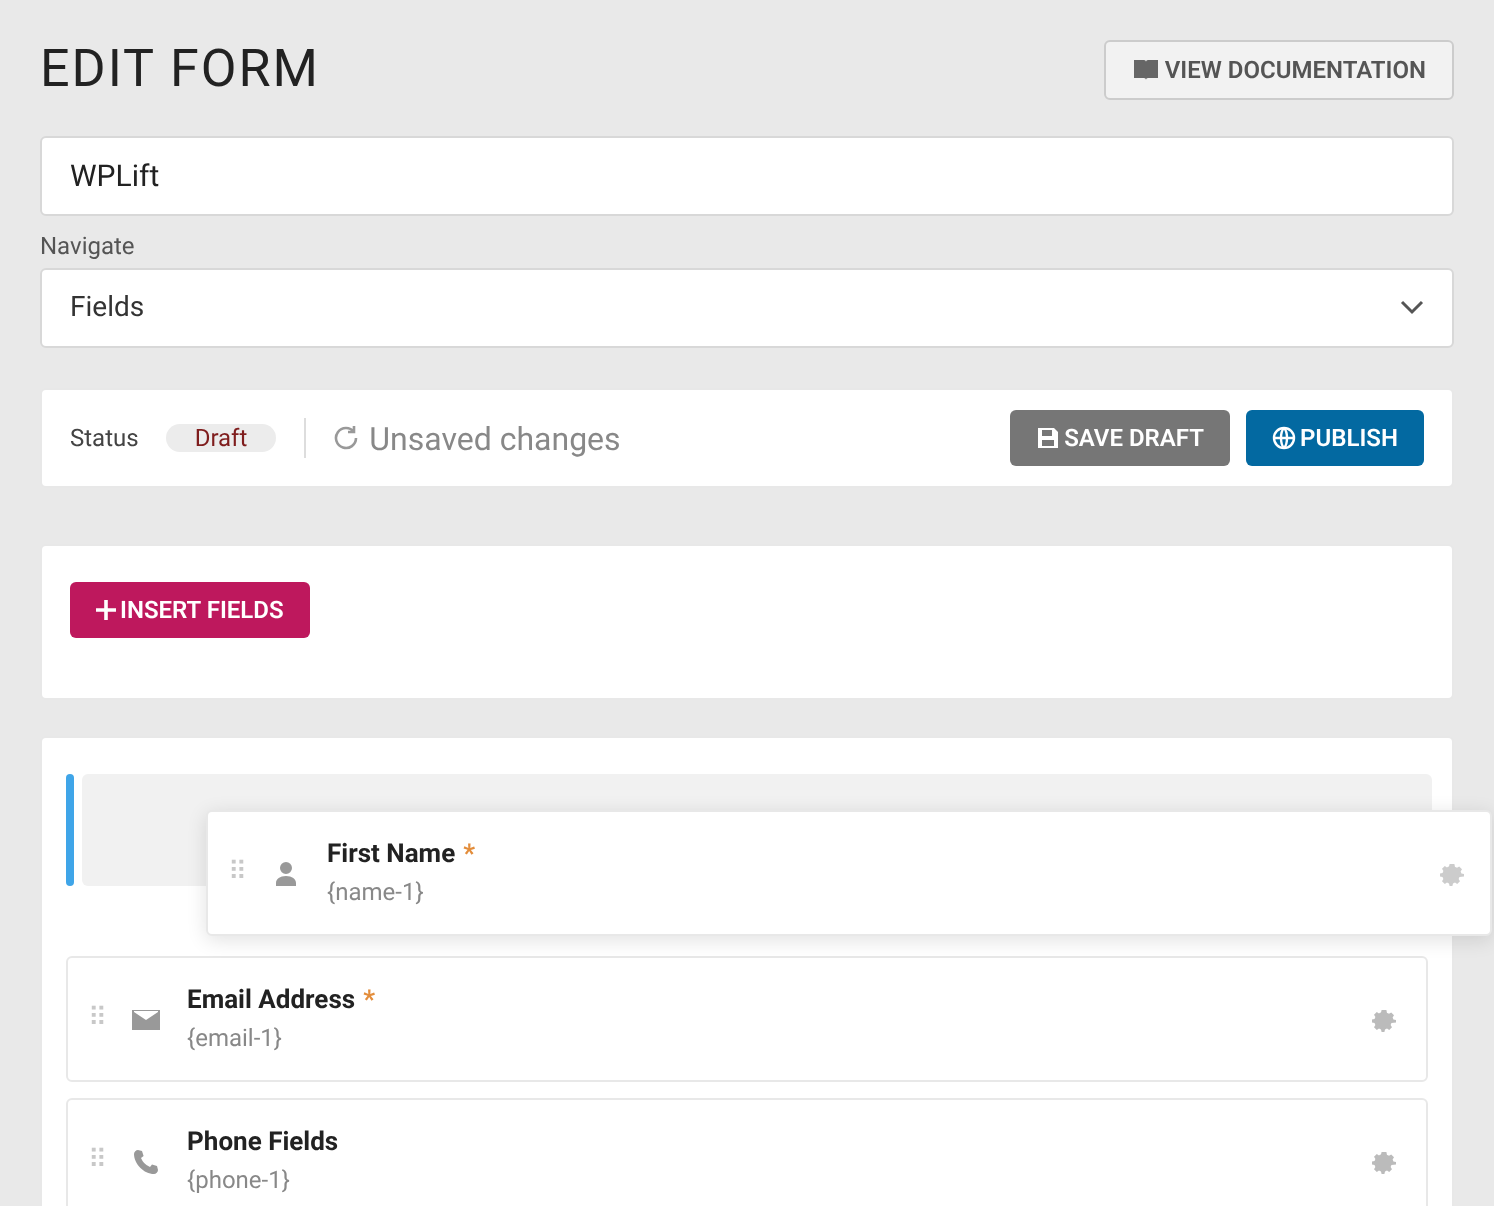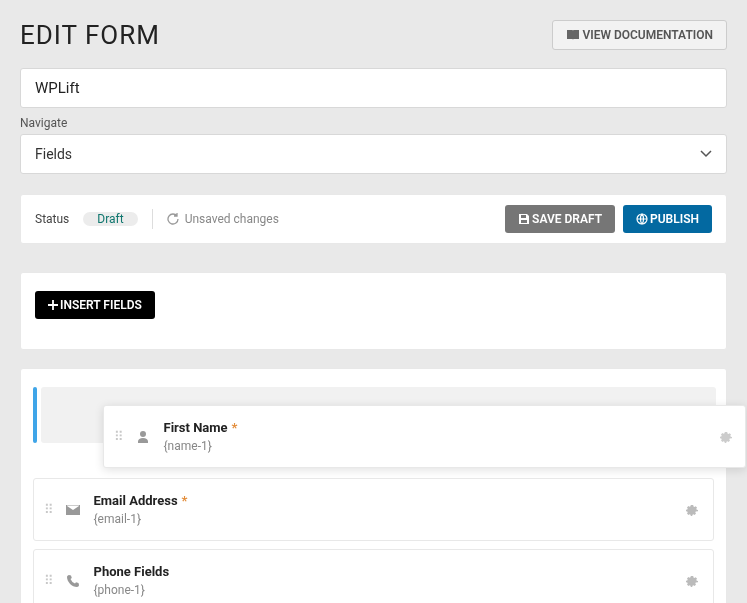--- a/index.html
+++ b/index.html
@@ -2,34 +2,34 @@
 <html><head>
 <meta charset="utf-8">
 <style>
 *{box-sizing:border-box;margin:0;padding:0;font-family:-apple-system,BlinkMacSystemFont,"Segoe UI",Roboto,sans-serif}
 body{background:#e9e9e9;padding:20px;font-size:13px;color:#333}
 .page{max-width:747px;margin:0 auto}
 .header-row{display:flex;justify-content:space-between;align-items:center;margin-bottom:18px}
 .page-title{font-size:26px;font-weight:400;letter-spacing:1px;color:#222}
 .btn{display:inline-flex;align-items:center;gap:2px;padding:7px 13px;border-radius:3px;font-size:12px;font-weight:600;cursor:pointer;border:none}
 .btn-light{background:#f2f2f2;border:1px solid #ccc;color:#555}
-.btn-purple{background:#000000;color:#fff}
+.btn-purple{background:#be185d;color:#fff}
 .btn-gray{background:#767676;color:#fff}
 .btn-blue{background:#0369a1;color:#fff}
 .form-title-box{background:#fff;border:1px solid #d8d8d8;border-radius:3px;padding:10px 14px;margin-bottom:8px}
 .form-title-text{font-size:15px;color:#222}
 .navigate-label{font-size:12px;color:#555;margin-bottom:4px;display:block}
 .select-box{background:#ffffff;border:1px solid #d8d8d8;border-radius:3px;padding:11px 14px;display:flex;justify-content:space-between;align-items:center;cursor:pointer;margin-bottom:20px}
 .select-text{font-size:14px;color:#333}
 .status-bar{background:#fff;border:1px solid #e8e8e8;border-radius:3px;padding:10px 14px;display:flex;align-items:center;justify-content:space-between;margin-bottom:28px}
 .status-left{display:flex;align-items:center;gap:14px}
 .status-label{font-size:12px;color:#444}
-.status-pill{background:#ececec;border-radius:14px;padding:0 14px;font-size:12px;color:#0f766e}
+.status-pill{background:#ececec;border-radius:14px;padding:0 14px;font-size:12px;color:#7f1d1d}
 .divider-v{width:1px;height:20px;background:#ddd}
-.unsaved{display:flex;align-items:center;gap:6px;color:#888;font-size:12px}
+.unsaved{display:flex;align-items:center;gap:6px;color:#888;font-size:16px}
 .status-right{display:flex;gap:8px}
 .main-panel{background:#fff;border:1px solid #e8e8e8;border-radius:3px;padding:18px 14px 30px;margin-bottom:18px}
 .fields-area{background:#fff;border:1px solid #e8e8e8;border-radius:3px;padding:18px 10px 30px}
 .drop-highlight{display:flex;margin:0 0 6px 2px}
 .drop-accent{width:4px;height:56px;background:#3fa5e8;border-radius:2px}
 .drop-body{flex:1;background:#f1f1f1;border-radius:3px;margin-left:4px}
 .field-card{background:#fff;border:1px solid #e8e8e8;border-radius:3px;padding:14px 14px 14px 10px;margin:8px 2px;display:flex;align-items:center;gap:12px;position:relative}
 .field-card.floating{box-shadow:0 2px 10px rgba(0,0,0,0.12);margin-left:72px;margin-right:-30px;margin-top:-44px;margin-bottom:10px;z-index:5}
 .drag-handle{color:#c8c8c8;font-size:13px;letter-spacing:-2px;cursor:grab;line-height:6px}
 .field-icon{width:18px;height:18px;display:flex;align-items:center;justify-content:center;color:#888}

